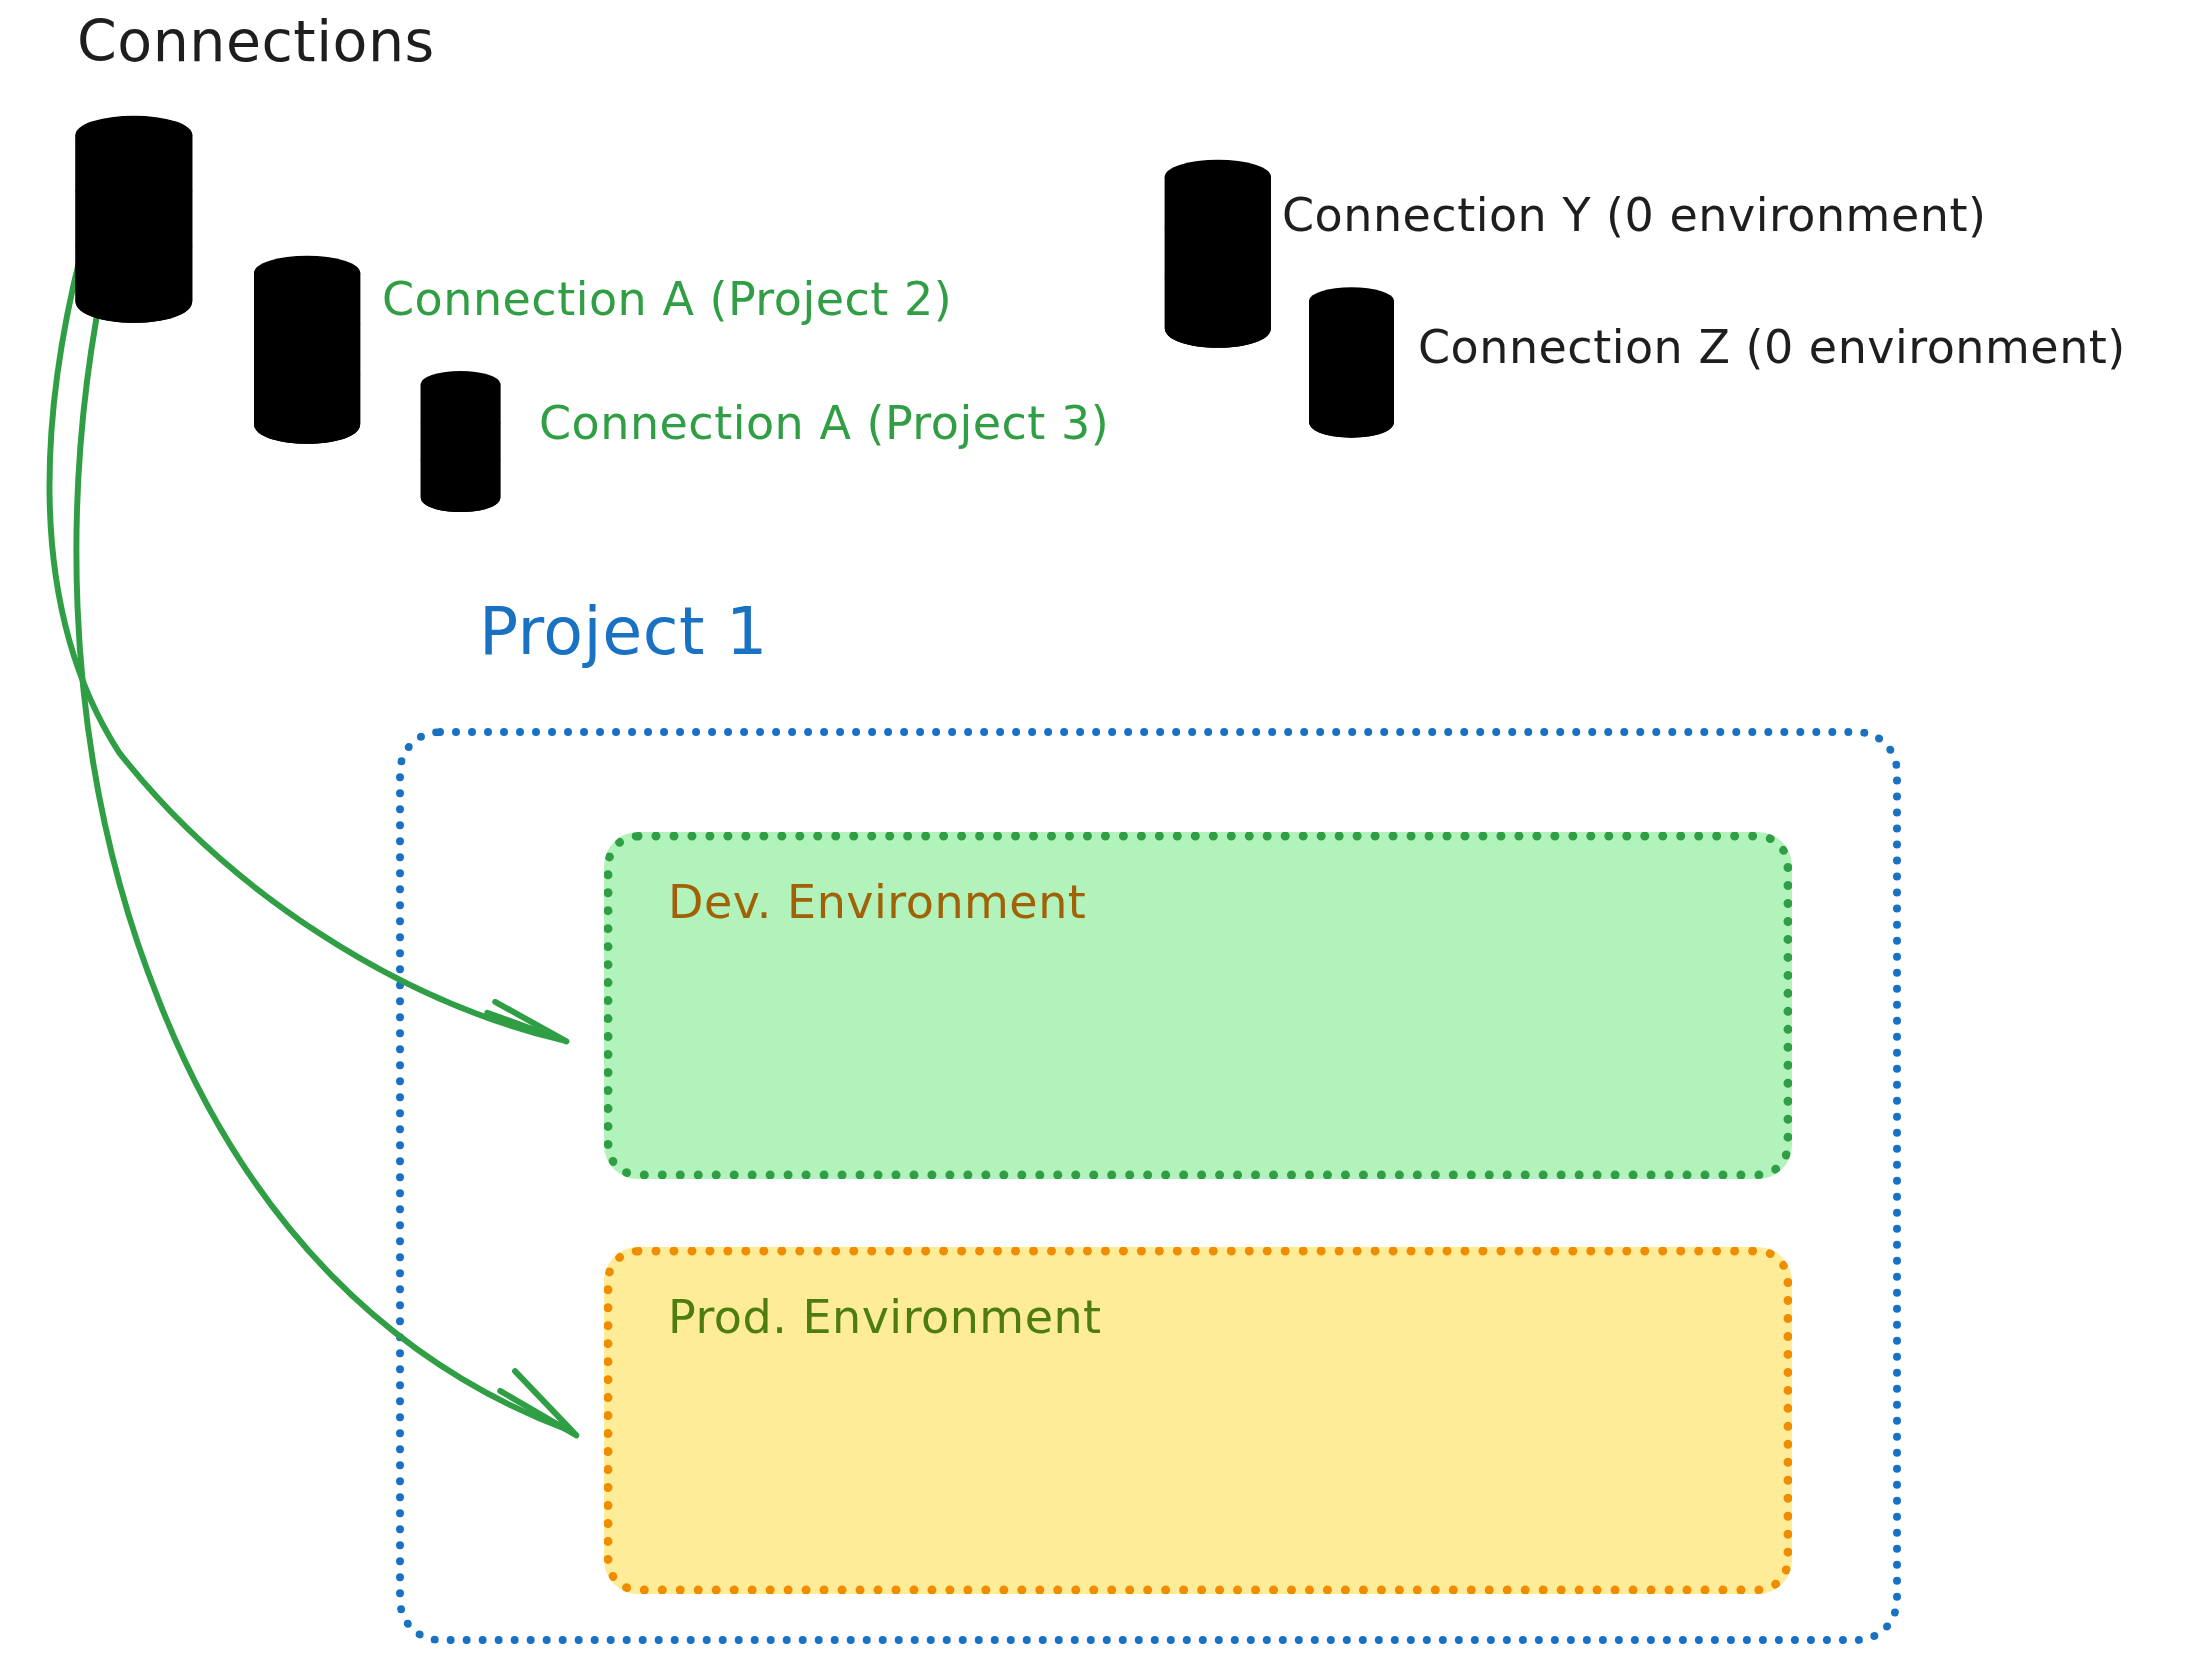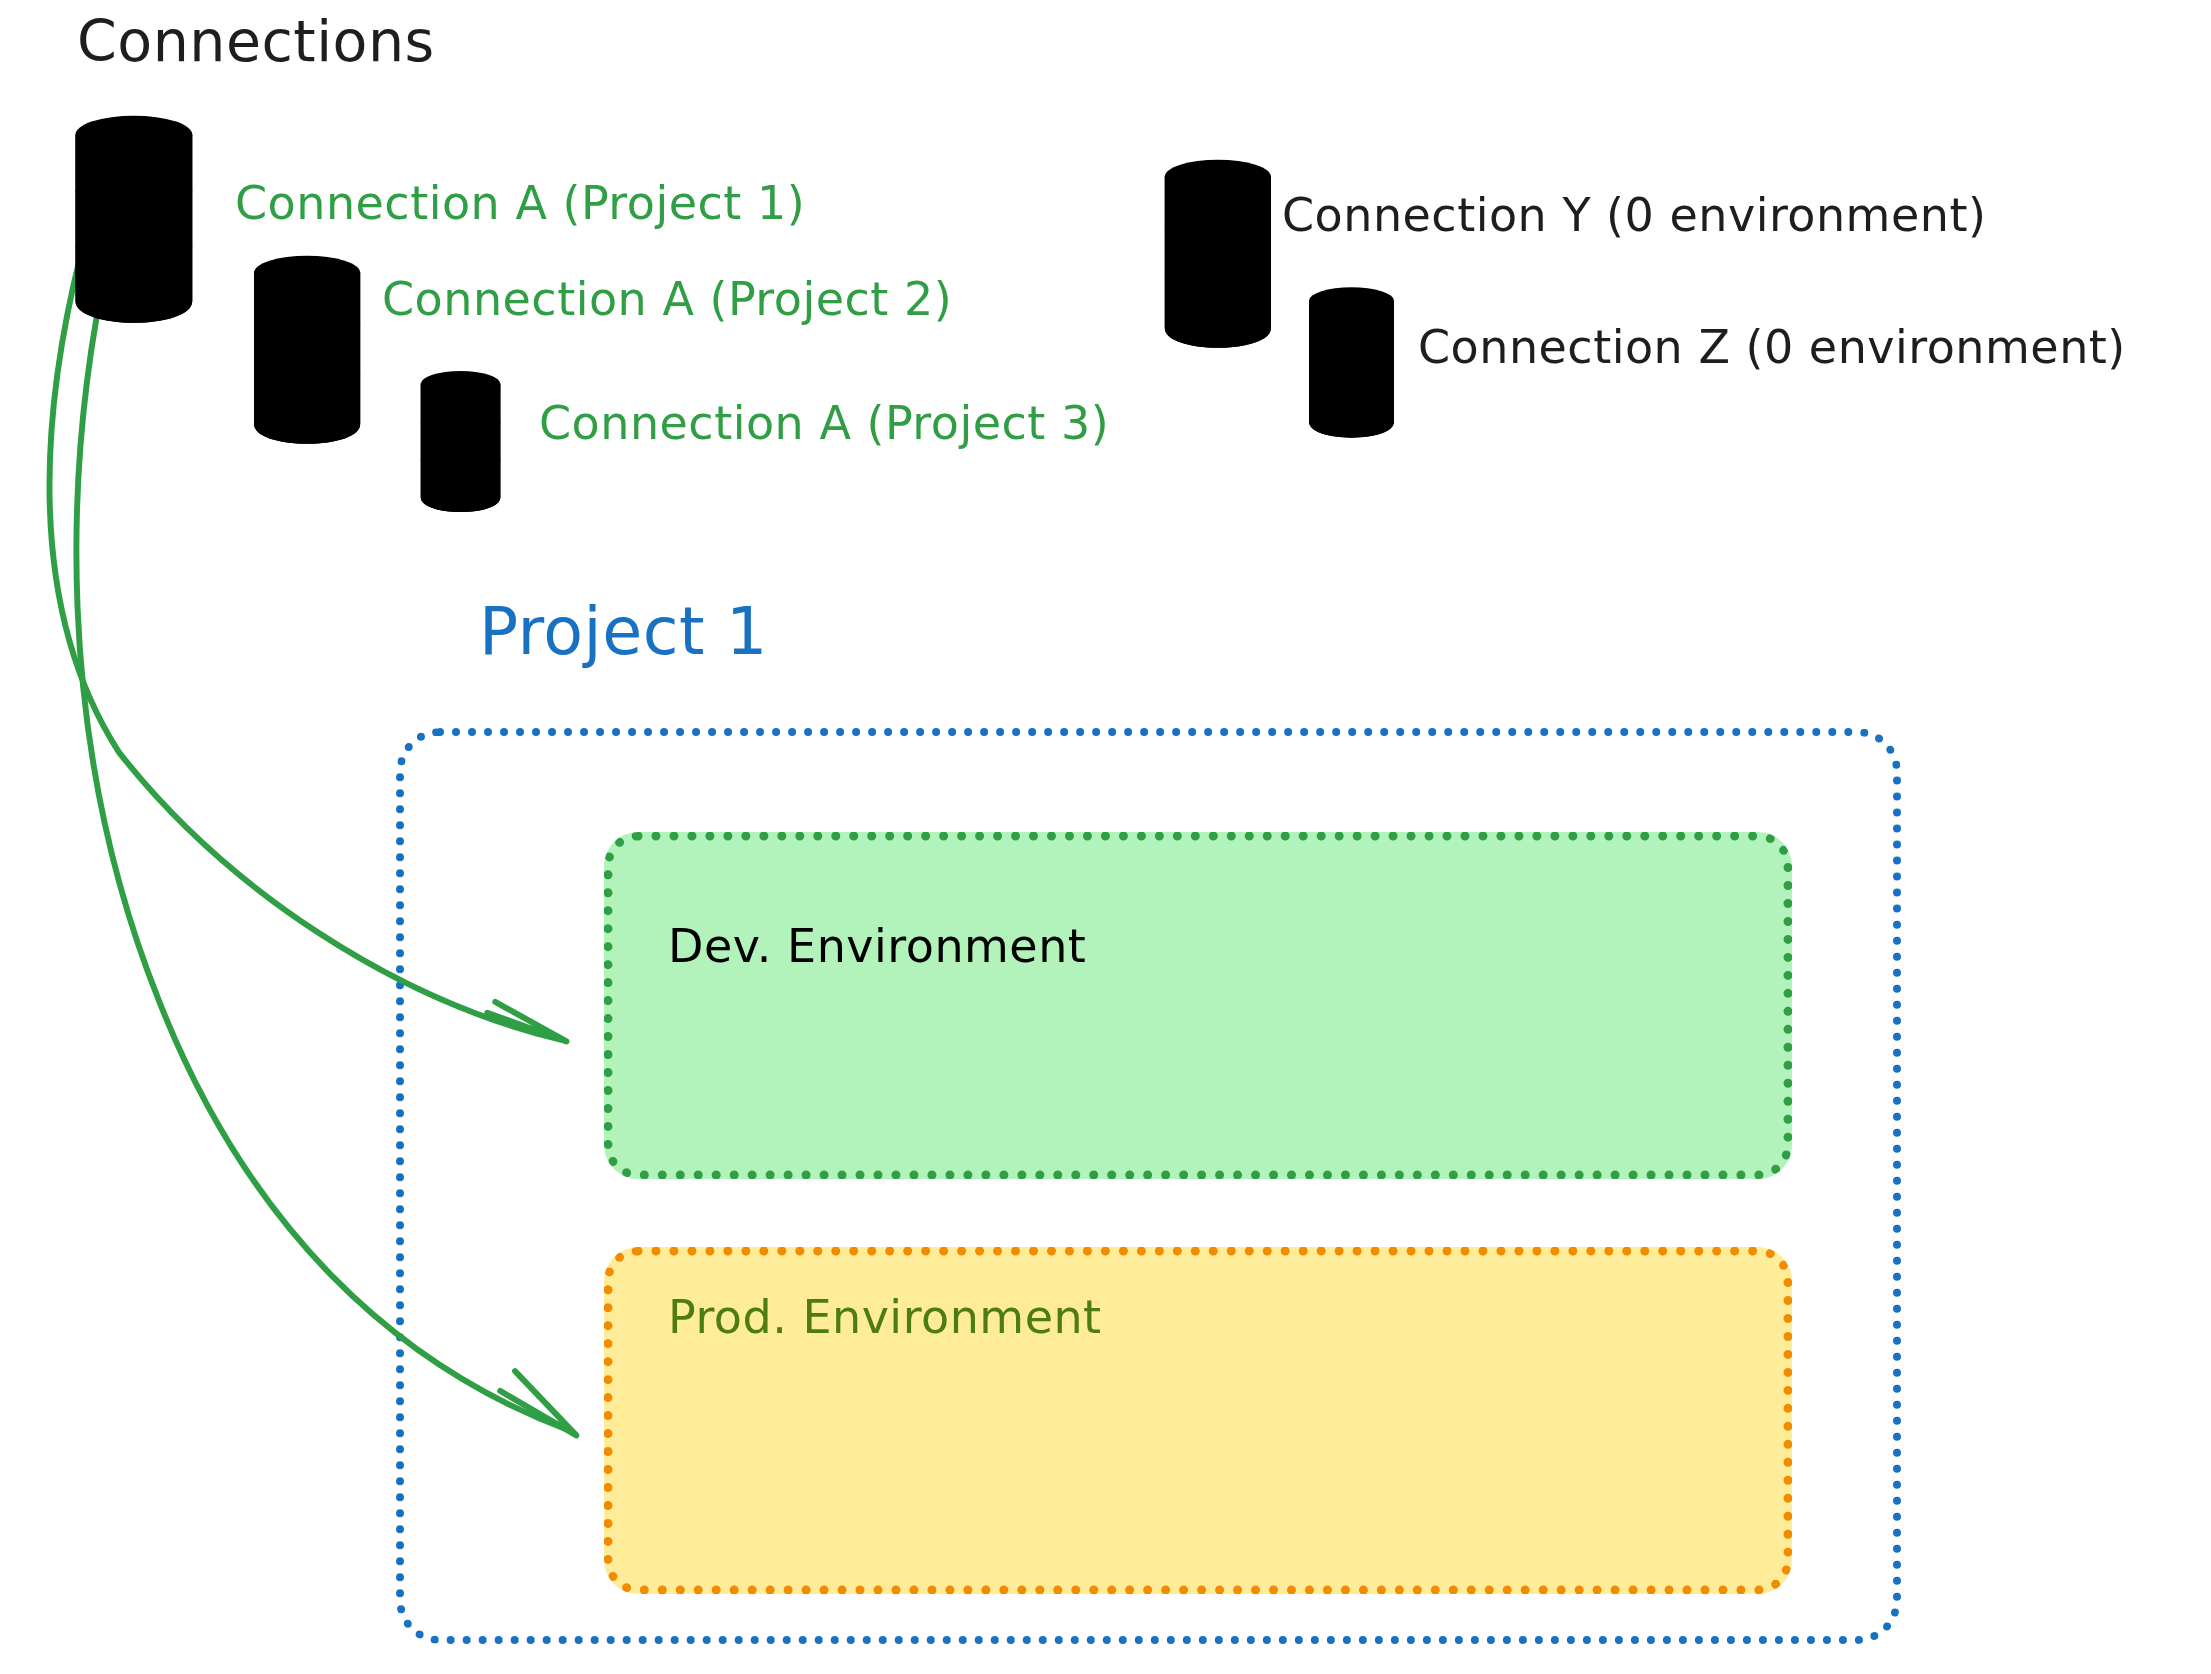--- a/index.html
+++ b/index.html
@@ -90,21 +90,21 @@
     background: #ffec99;
     border: 9px dotted #f08c00;
   }
 
   .env-title {
     position: absolute;
     left: 55px;
     top: 34px;
     font-size: 46px;
   }
-  .env-dev .env-title { color: #000000; margin-top: 44px; }
+  .env-dev .env-title { color: #a16207; }
   .env-prod .env-title { color: #4d7c0f; }
 
   .env-lines {
     position: absolute;
     right: 36px;
     bottom: 26px;
     text-align: right;
     line-height: 1.32;
   }
   .env-dev .env-lines {
@@ -202,21 +202,20 @@
     </g>
 
     <g class="xdb">
       <use href="#db3" x="1165" y="155" width="130" height="200"></use>
     </g>
     <g class="xdb">
       <use href="#db3" x="1300" y="285" width="130" height="160"></use>
     </g>
   </svg>
 
-  <div class="hand conn-label" style="left:235px; top:176px;">Connection A (Project 1)</div>
 
   <div class="hand conn-label" style="left:382px; top:272px;">Connection A (Project 2)</div>
 
   <div class="hand conn-label" style="left:539px; top:396px;">Connection A (Project 3)</div>
 
   <div class="hand conn-label gray" style="left:1282px; top:188px;">Connection Y (0 environment)</div>
 
   <div class="hand conn-label gray" style="left:1418px; top:320px;">Connection Z (0 environment)</div>
 
   <div class="hand project-title">Project 1</div>

